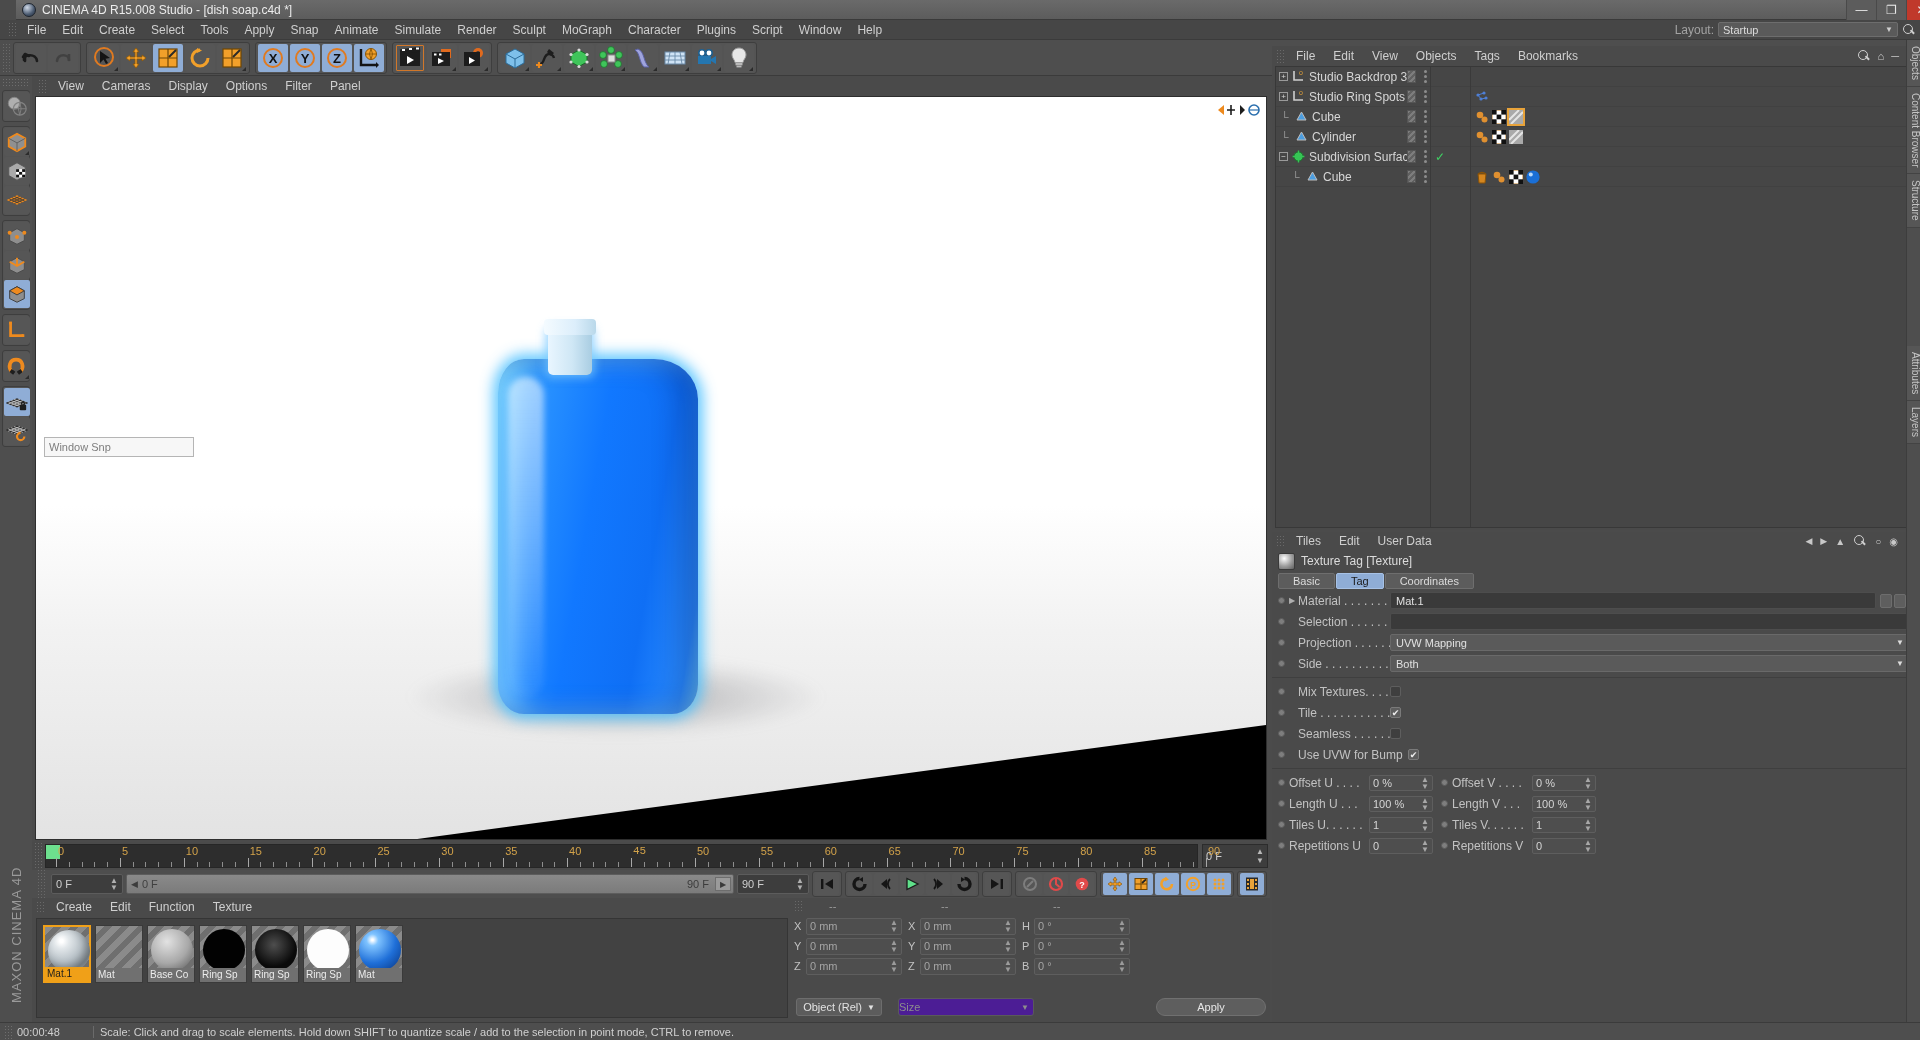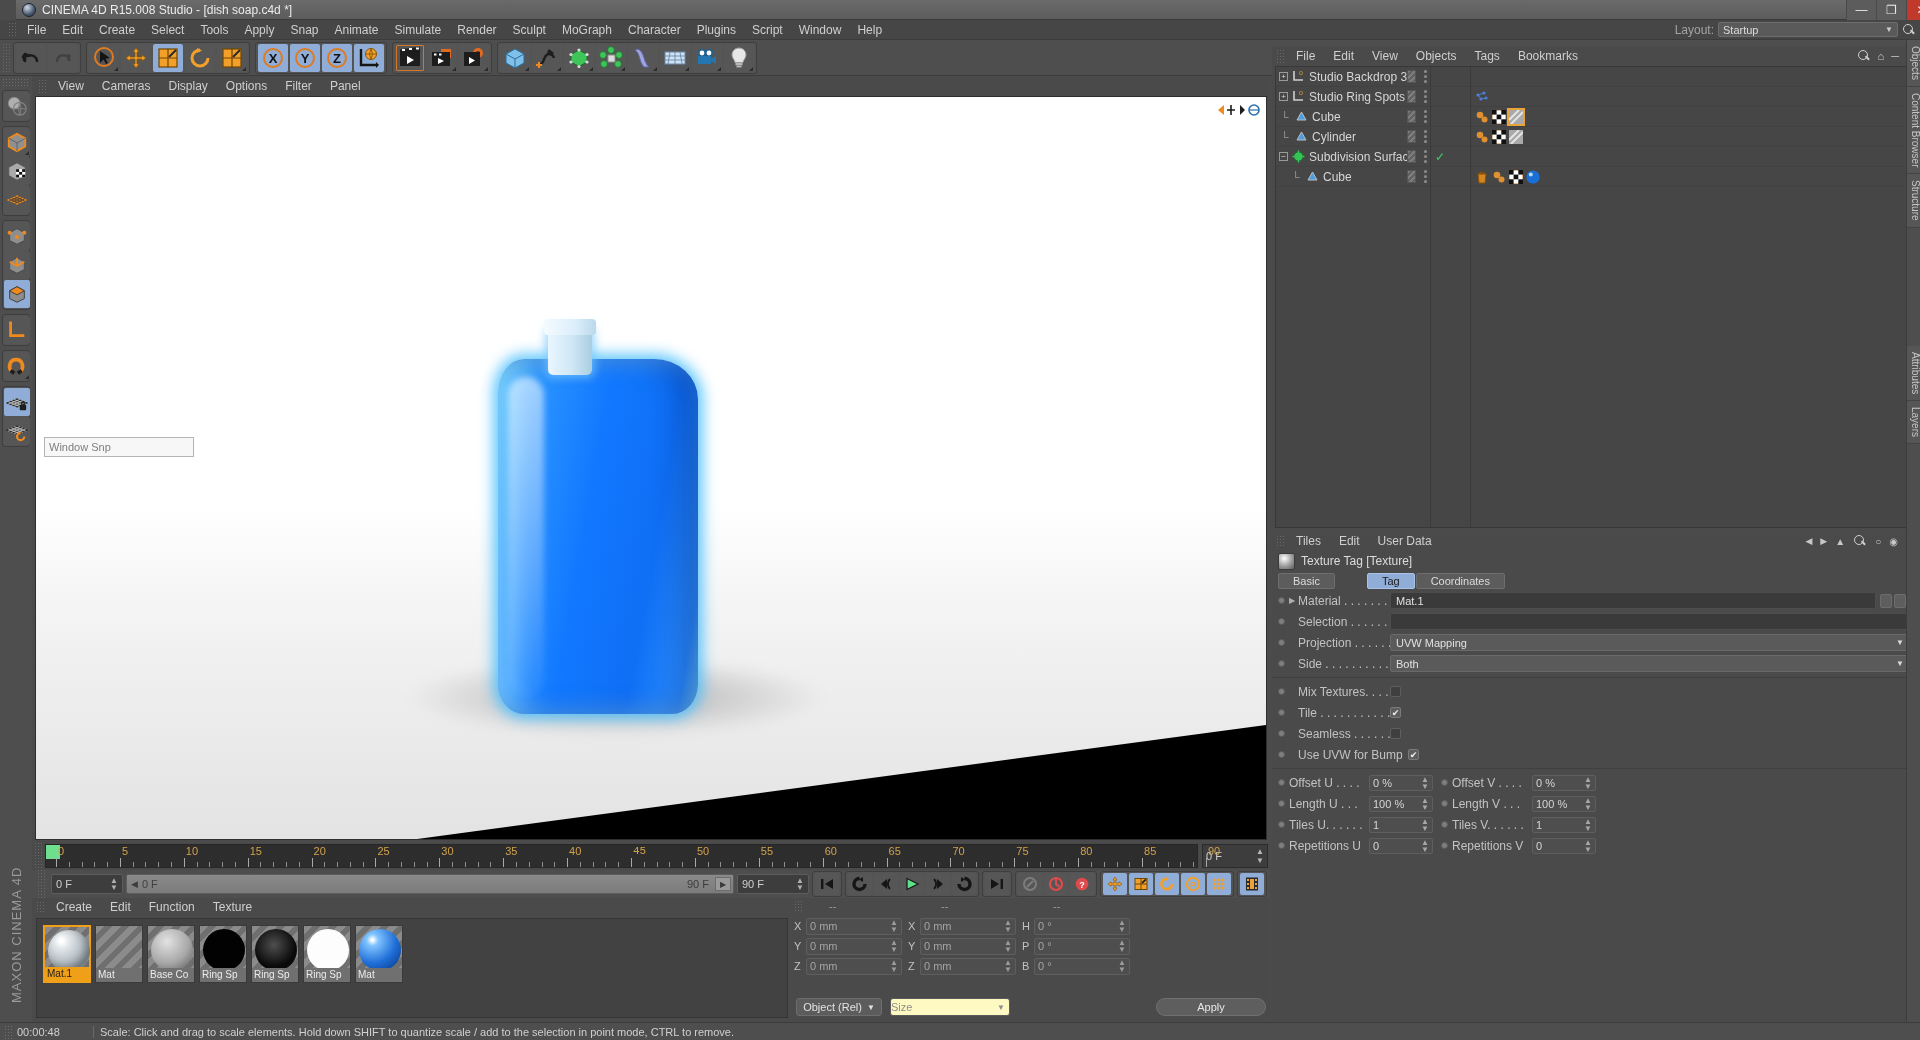--- a/index.html
+++ b/index.html
@@ -157,21 +157,21 @@
   .co-hdr .col{width:112px;text-align:left;padding-left:24px;}
   .co-rows{position:absolute;left:2px;top:18px;right:2px;}
   .co-row{display:flex;align-items:center;height:20px;gap:0;}
   .co-ax{width:12px;font-size:11px;color:#c2c2c2;text-align:left;}
   .co-f{width:96px;height:17px;background:#4e4e4e;border:1px solid #5e5e5e;border-radius:2px;
     display:flex;align-items:center;padding:0 3px;font-size:11px;color:#a4a4a4;margin-right:6px;}
   .co-f .sp{margin-left:auto;font-size:8px;color:#9b9b9b;line-height:7px;}
   .co-foot{position:absolute;left:4px;bottom:6px;right:4px;display:flex;align-items:center;gap:8px;}
   .co-sel{width:86px;height:18px;background:#5c5c5c;border:1px solid #6d6d6d;border-radius:3px;
     display:flex;align-items:center;justify-content:center;gap:5px;font-size:11px;color:#e2e2e2;}
-  .co-sel.dim{background:#fef9c3;color:#8d8d8d;border-color:#5a5a5a;width:120px;}
+  .co-sel.dim{background:#4c1d95;color:#8d8d8d;border-color:#5a5a5a;width:136px;margin-left:8px;}
   .co-apply{margin-left:auto;width:110px;height:18px;background:#5e5e5e;border:1px solid #707070;
     border-radius:9px;display:flex;align-items:center;justify-content:center;font-size:11px;color:#e6e6e6;}
 
   
   .objman{position:absolute;left:1272px;top:46px;width:648px;height:484px;background:#4a4a4a;}
   .om-hdr{height:20px;display:flex;align-items:center;padding-left:2px;}
   .om-hdr .menu-item{padding:0 9px;}
   .om-hdr .right{margin-left:auto;display:flex;align-items:center;gap:7px;padding-right:8px;}
   .om-body{position:absolute;left:3px;top:20px;right:3px;bottom:2px;background:#464646;
     border:1px solid #383838;display:flex;}
@@ -198,21 +198,21 @@
   .attr{position:absolute;left:1272px;top:532px;width:648px;height:490px;background:#4a4a4a;}
   .at-hdr{height:18px;display:flex;align-items:center;padding-left:2px;}
   .at-hdr .menu-item{padding:0 9px;}
   .at-hdr .right{margin-left:auto;display:flex;align-items:center;gap:8px;padding-right:8px;}
   .at-obj{height:22px;display:flex;align-items:center;gap:6px;padding-left:6px;font-size:12px;color:#dcdcdc;}
   .at-obj .ic{width:17px;height:17px;border-radius:2px;
     background:radial-gradient(circle at 35% 30%,#fff,#9c9c9c 55%,#5e5e5e);border:1px solid #3a3a3a;}
   .at-tabs{height:18px;display:flex;align-items:center;padding-left:6px;gap:1px;}
   .at-tab{height:16px;padding:0 14px;display:flex;align-items:center;font-size:11px;color:#dcdcdc;
     background:#5c5c5c;border:1px solid #6e6e6e;border-radius:2px;}
-  .at-tab.active{background:#8fadd6;color:#1b1b1b;border-color:#a7c2e6;margin-left:31px;}
+  .at-tab.active{background:#8fadd6;color:#1b1b1b;border-color:#a7c2e6;}
   .at-sec{height:17px;display:flex;align-items:center;padding-left:6px;font-size:12px;color:#e2e2e2;
     font-weight:bold;border-bottom:1px solid #3f3f3f;}
   .at-row{height:21px;display:flex;align-items:center;padding-left:6px;font-size:12px;color:#c9c9c9;}
   .radio{width:7px;height:7px;border-radius:50%;background:#7e7e7e;border:1px solid #5b5b5b;
     margin-right:4px;flex:none;}
   .arr-r{width:7px;color:#b0b0b0;font-size:8px;margin-right:2px;flex:none;}
   .at-lbl{width:92px;white-space:nowrap;overflow:hidden;color:#c2c2c2;}
   .at-lbl.w80{width:80px;}
   .at-fld{flex:1;height:17px;background:#5a5a5a;border:1px solid #696969;border-radius:2px;
     display:flex;align-items:center;padding:0 5px;font-size:11px;color:#e0e0e0;}

